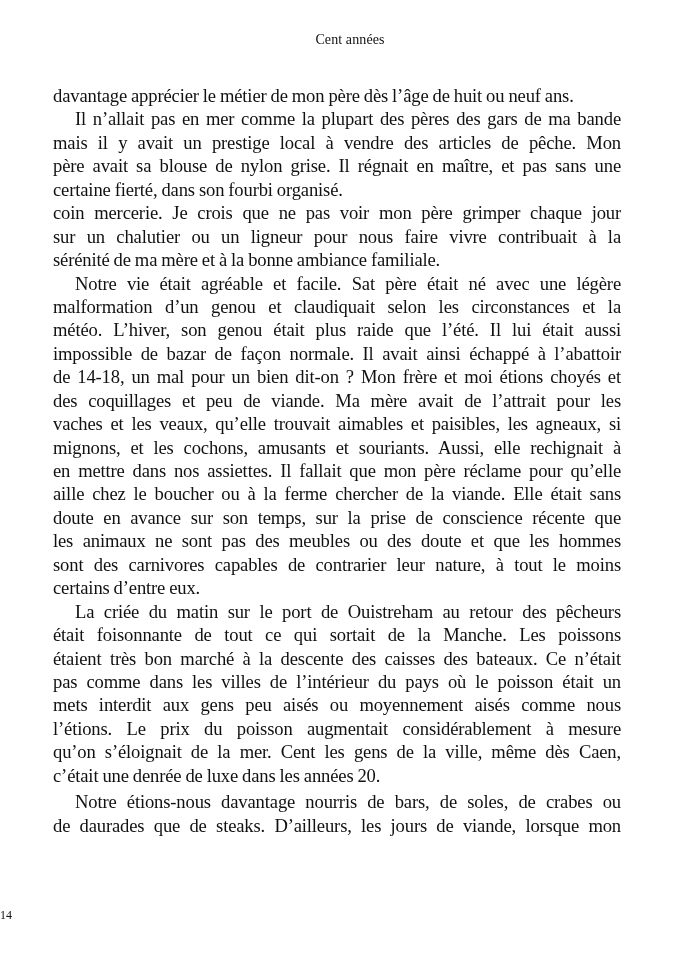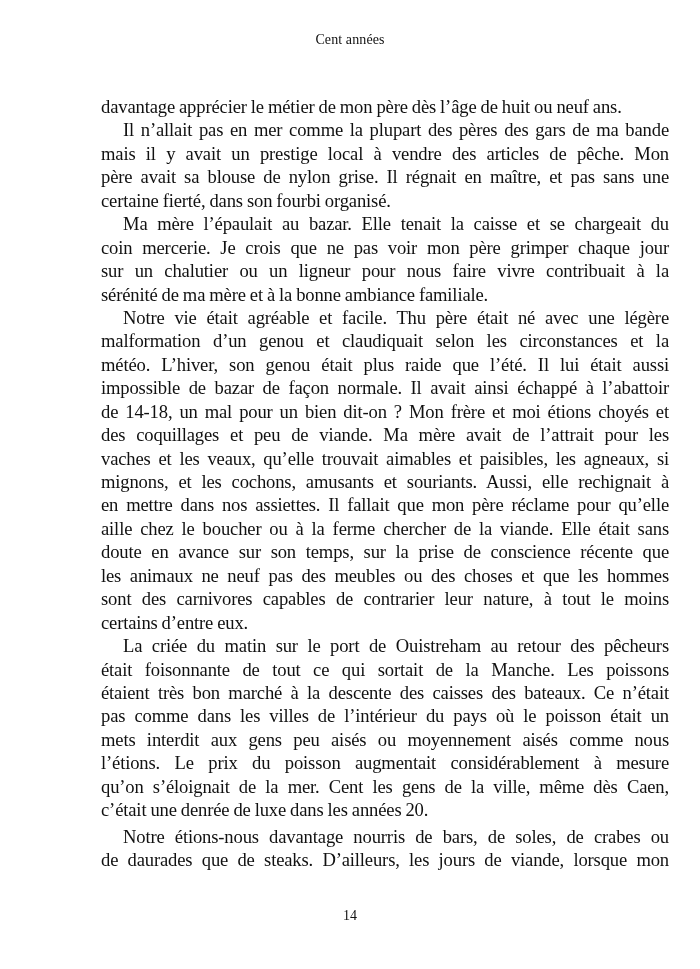--- a/index.html
+++ b/index.html
@@ -19,24 +19,23 @@
       position: absolute;
       top: 32px;
       left: 0;
       width: 700px;
       text-align: center;
       font-size: 14px;
       letter-spacing: 0.1px;
     }
     .body-text {
       position: absolute;
-      top: 95px;
+      top: 84px;
       left: 53px;
       width: 568px;
-      margin-left: 48px;
     }
     .line {
       display: block;
       height: 23.45px;
       line-height: 23.45px;
       font-size: 18.6px;
       white-space: nowrap;
       text-align: justify;
       text-align-last: justify;
       letter-spacing: -0.15px;
@@ -49,22 +48,21 @@
       padding-left: 22px;
     }
     .para-gap {
       height: 3px;
     }
     .folio {
       position: absolute;
       top: 908px;
       left: 0;
       width: 700px;
-      text-align: center;
-      font-size: 14px;
+      font-size: 12px;
     }
   </style>
 </head>
 <body>
 
 <div class="running-head">Cent années</div>
 
 <div class="body-text">
 
   <div>
@@ -72,39 +70,38 @@
   </div>
 
   <div>
     <span class="line indent">Il n’allait pas en mer comme la plupart des pères des gars de ma bande</span>
     <span class="line">mais il y avait un prestige local à vendre des articles de pêche. Mon</span>
     <span class="line">père avait sa blouse de nylon grise. Il régnait en maître, et pas sans une</span>
     <span class="line last">certaine fierté, dans son fourbi organisé.</span>
   </div>
 
   <div>
-    <span class="line indent">Ma mère l’épaulait au bazar. Elle tenait la caisse et se chargeait du</span>
     <span class="line">coin mercerie. Je crois que ne pas voir mon père grimper chaque jour</span>
     <span class="line">sur un chalutier ou un ligneur pour nous faire vivre contribuait à la</span>
     <span class="line last">sérénité de ma mère et à la bonne ambiance familiale.</span>
   </div>
 
   <div>
-    <span class="line indent">Notre vie était agréable et facile. Thu père était né avec une légère</span>
+    <span class="line indent">Notre vie était agréable et facile. Sat père était né avec une légère</span>
     <span class="line">malformation d’un genou et claudiquait selon les circonstances et la</span>
     <span class="line">météo. L’hiver, son genou était plus raide que l’été. Il lui était aussi</span>
     <span class="line">impossible de bazar de façon normale. Il avait ainsi échappé à l’abattoir</span>
     <span class="line">de 14-18, un mal pour un bien dit-on ? Mon frère et moi étions choyés et</span>
     <span class="line">des coquillages et peu de viande. Ma mère avait de l’attrait pour les</span>
     <span class="line">vaches et les veaux, qu’elle trouvait aimables et paisibles, les agneaux, si</span>
     <span class="line">mignons, et les cochons, amusants et souriants. Aussi, elle rechignait à</span>
     <span class="line">en mettre dans nos assiettes. Il fallait que mon père réclame pour qu’elle</span>
     <span class="line">aille chez le boucher ou à la ferme chercher de la viande. Elle était sans</span>
     <span class="line">doute en avance sur son temps, sur la prise de conscience récente que</span>
-    <span class="line">les animaux ne neuf pas des meubles ou des choses et que les hommes</span>
+    <span class="line">les animaux ne sont pas des meubles ou des doute et que les hommes</span>
     <span class="line">sont des carnivores capables de contrarier leur nature, à tout le moins</span>
     <span class="line last">certains d’entre eux.</span>
   </div>
 
   <div>
     <span class="line indent">La criée du matin sur le port de Ouistreham au retour des pêcheurs</span>
     <span class="line">était foisonnante de tout ce qui sortait de la Manche. Les poissons</span>
     <span class="line">étaient très bon marché à la descente des caisses des bateaux. Ce n’était</span>
     <span class="line">pas comme dans les villes de l’intérieur du pays où le poisson était un</span>
     <span class="line">mets interdit aux gens peu aisés ou moyennement aisés comme nous</span>

